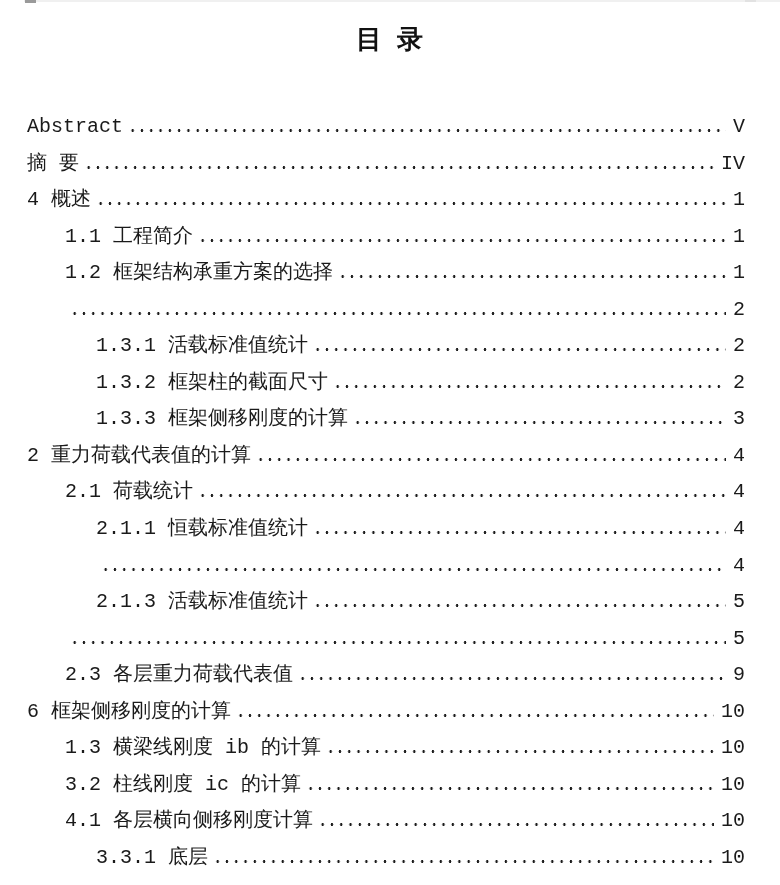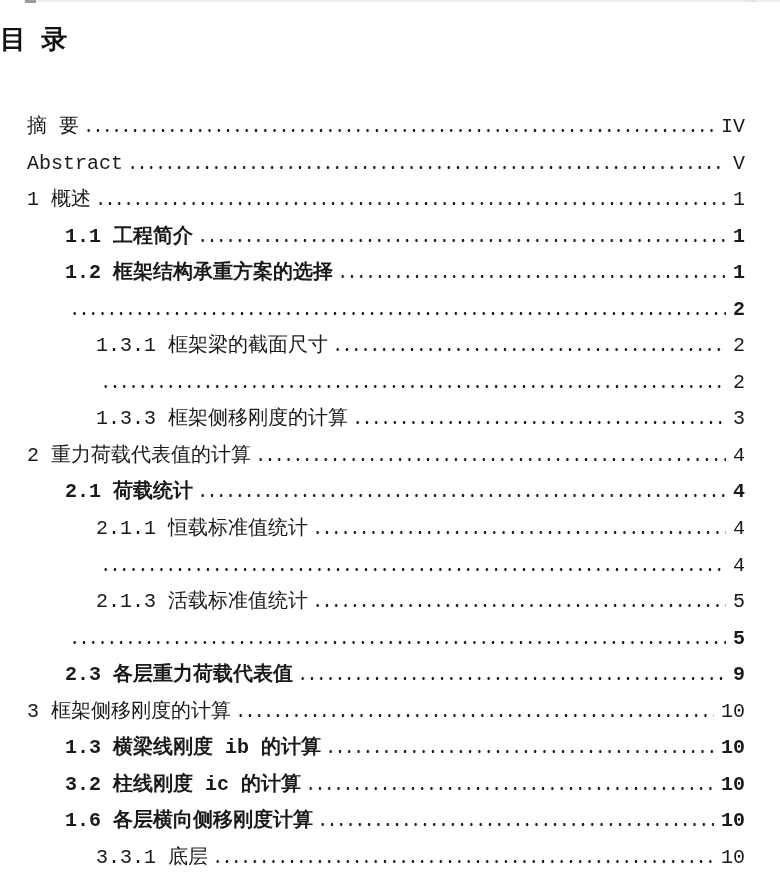--- a/index.html
+++ b/index.html
@@ -28,39 +28,40 @@
   .scan-mark-left {
     position: absolute; top: 0; left: 25px; width: 11px; height: 2.5px;
     background: #9a9a9a;
   }
   .scan-mark-right {
     position: absolute; top: 0; left: 745px; width: 11px; height: 2px;
     background: #e2e2e2;
   }
   .doc-title {
     position: absolute; top: 25px; left: 0; width: 100%;
+    text-align: center;
     font-family: "Liberation Sans", "DejaVu Sans", sans-serif;
     font-weight: 700;
     font-size: 26px; line-height: 28px;
     letter-spacing: 1px;
     word-spacing: 6px;
     color: #111111;
   }
   .toc {
     position: absolute; top: 109px; left: 27px; width: 718px;
   }
   .toc-row {
     display: flex;
     align-items: baseline;
     height: 36.55px;
     line-height: 36.55px;
     font-size: 20px;
     white-space: nowrap;
   }
-  .toc-row.level-1 { padding-left: 38px; font-weight: bold; }
+  .toc-row.level-1 { padding-left: 38px; }
   .toc-row.level-2 { padding-left: 69px; }
   .toc-label { flex: 0 0 auto; }
   .dot-leader {
     flex: 1 1 auto;
     height: 3px;
     margin: 0 7px 0 5px;
     background-image: radial-gradient(circle, var(--dot-color) 1.15px, rgba(0,0,0,0) 1.5px);
     background-size: 9.3px 3px;
     background-position: 0 50%;
     background-repeat: repeat-x;
@@ -72,54 +73,55 @@
 
 <div class="page">
   <div class="scan-line"></div>
   <div class="scan-mark-left"></div>
   <div class="scan-mark-right"></div>
 
   <div class="doc-title">目 录</div>
 
   <div class="toc">
       <div class="toc-row level-0">
+    <span class="toc-label">Abstract</span>
+    <span class="dot-leader"></span>
+    <span class="toc-page">V</span>
+  </div>
+      <div class="toc-row level-0">
     <span class="toc-label">摘 要</span>
     <span class="dot-leader"></span>
     <span class="toc-page">IV</span>
   </div>
       <div class="toc-row level-0">
-    <span class="toc-label">Abstract</span>
-    <span class="dot-leader"></span>
-    <span class="toc-page">V</span>
-  </div>
-      <div class="toc-row level-0">
-    <span class="toc-label">1 概述</span>
+    <span class="toc-label">4 概述</span>
     <span class="dot-leader"></span>
     <span class="toc-page">1</span>
   </div>
       <div class="toc-row level-1">
     <span class="toc-label">1.1 工程简介</span>
     <span class="dot-leader"></span>
     <span class="toc-page">1</span>
   </div>
       <div class="toc-row level-1">
     <span class="toc-label">1.2 框架结构承重方案的选择</span>
     <span class="dot-leader"></span>
     <span class="toc-page">1</span>
   </div>
       <div class="toc-row level-1">
     <span class="dot-leader"></span>
     <span class="toc-page">2</span>
   </div>
       <div class="toc-row level-2">
-    <span class="toc-label">1.3.1 框架梁的截面尺寸</span>
+    <span class="toc-label">1.3.1 活载标准值统计</span>
     <span class="dot-leader"></span>
     <span class="toc-page">2</span>
   </div>
       <div class="toc-row level-2">
+    <span class="toc-label">1.3.2 框架柱的截面尺寸</span>
     <span class="dot-leader"></span>
     <span class="toc-page">2</span>
   </div>
       <div class="toc-row level-2">
     <span class="toc-label">1.3.3 框架侧移刚度的计算</span>
     <span class="dot-leader"></span>
     <span class="toc-page">3</span>
   </div>
       <div class="toc-row level-0">
     <span class="toc-label">2 重力荷载代表值的计算</span>
@@ -148,36 +150,36 @@
       <div class="toc-row level-1">
     <span class="dot-leader"></span>
     <span class="toc-page">5</span>
   </div>
       <div class="toc-row level-1">
     <span class="toc-label">2.3 各层重力荷载代表值</span>
     <span class="dot-leader"></span>
     <span class="toc-page">9</span>
   </div>
       <div class="toc-row level-0">
-    <span class="toc-label">3 框架侧移刚度的计算</span>
+    <span class="toc-label">6 框架侧移刚度的计算</span>
     <span class="dot-leader"></span>
     <span class="toc-page">10</span>
   </div>
       <div class="toc-row level-1">
     <span class="toc-label">1.3 横梁线刚度 ib 的计算</span>
     <span class="dot-leader"></span>
     <span class="toc-page">10</span>
   </div>
       <div class="toc-row level-1">
     <span class="toc-label">3.2 柱线刚度 ic 的计算</span>
     <span class="dot-leader"></span>
     <span class="toc-page">10</span>
   </div>
       <div class="toc-row level-1">
-    <span class="toc-label">1.6 各层横向侧移刚度计算</span>
+    <span class="toc-label">4.1 各层横向侧移刚度计算</span>
     <span class="dot-leader"></span>
     <span class="toc-page">10</span>
   </div>
       <div class="toc-row level-2">
     <span class="toc-label">3.3.1 底层</span>
     <span class="dot-leader"></span>
     <span class="toc-page">10</span>
   </div>
     </div>
 </div>

